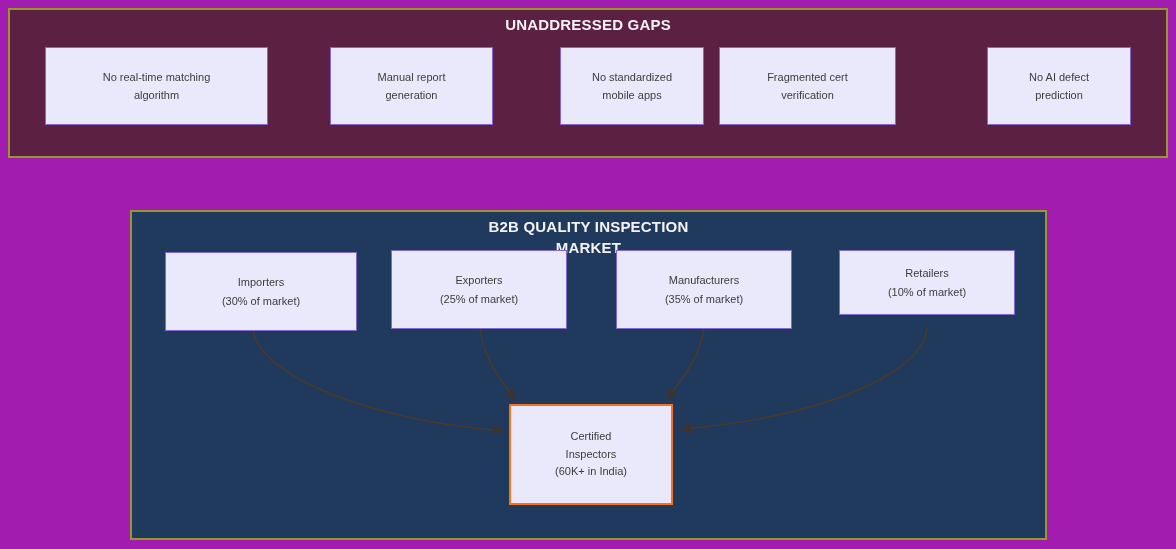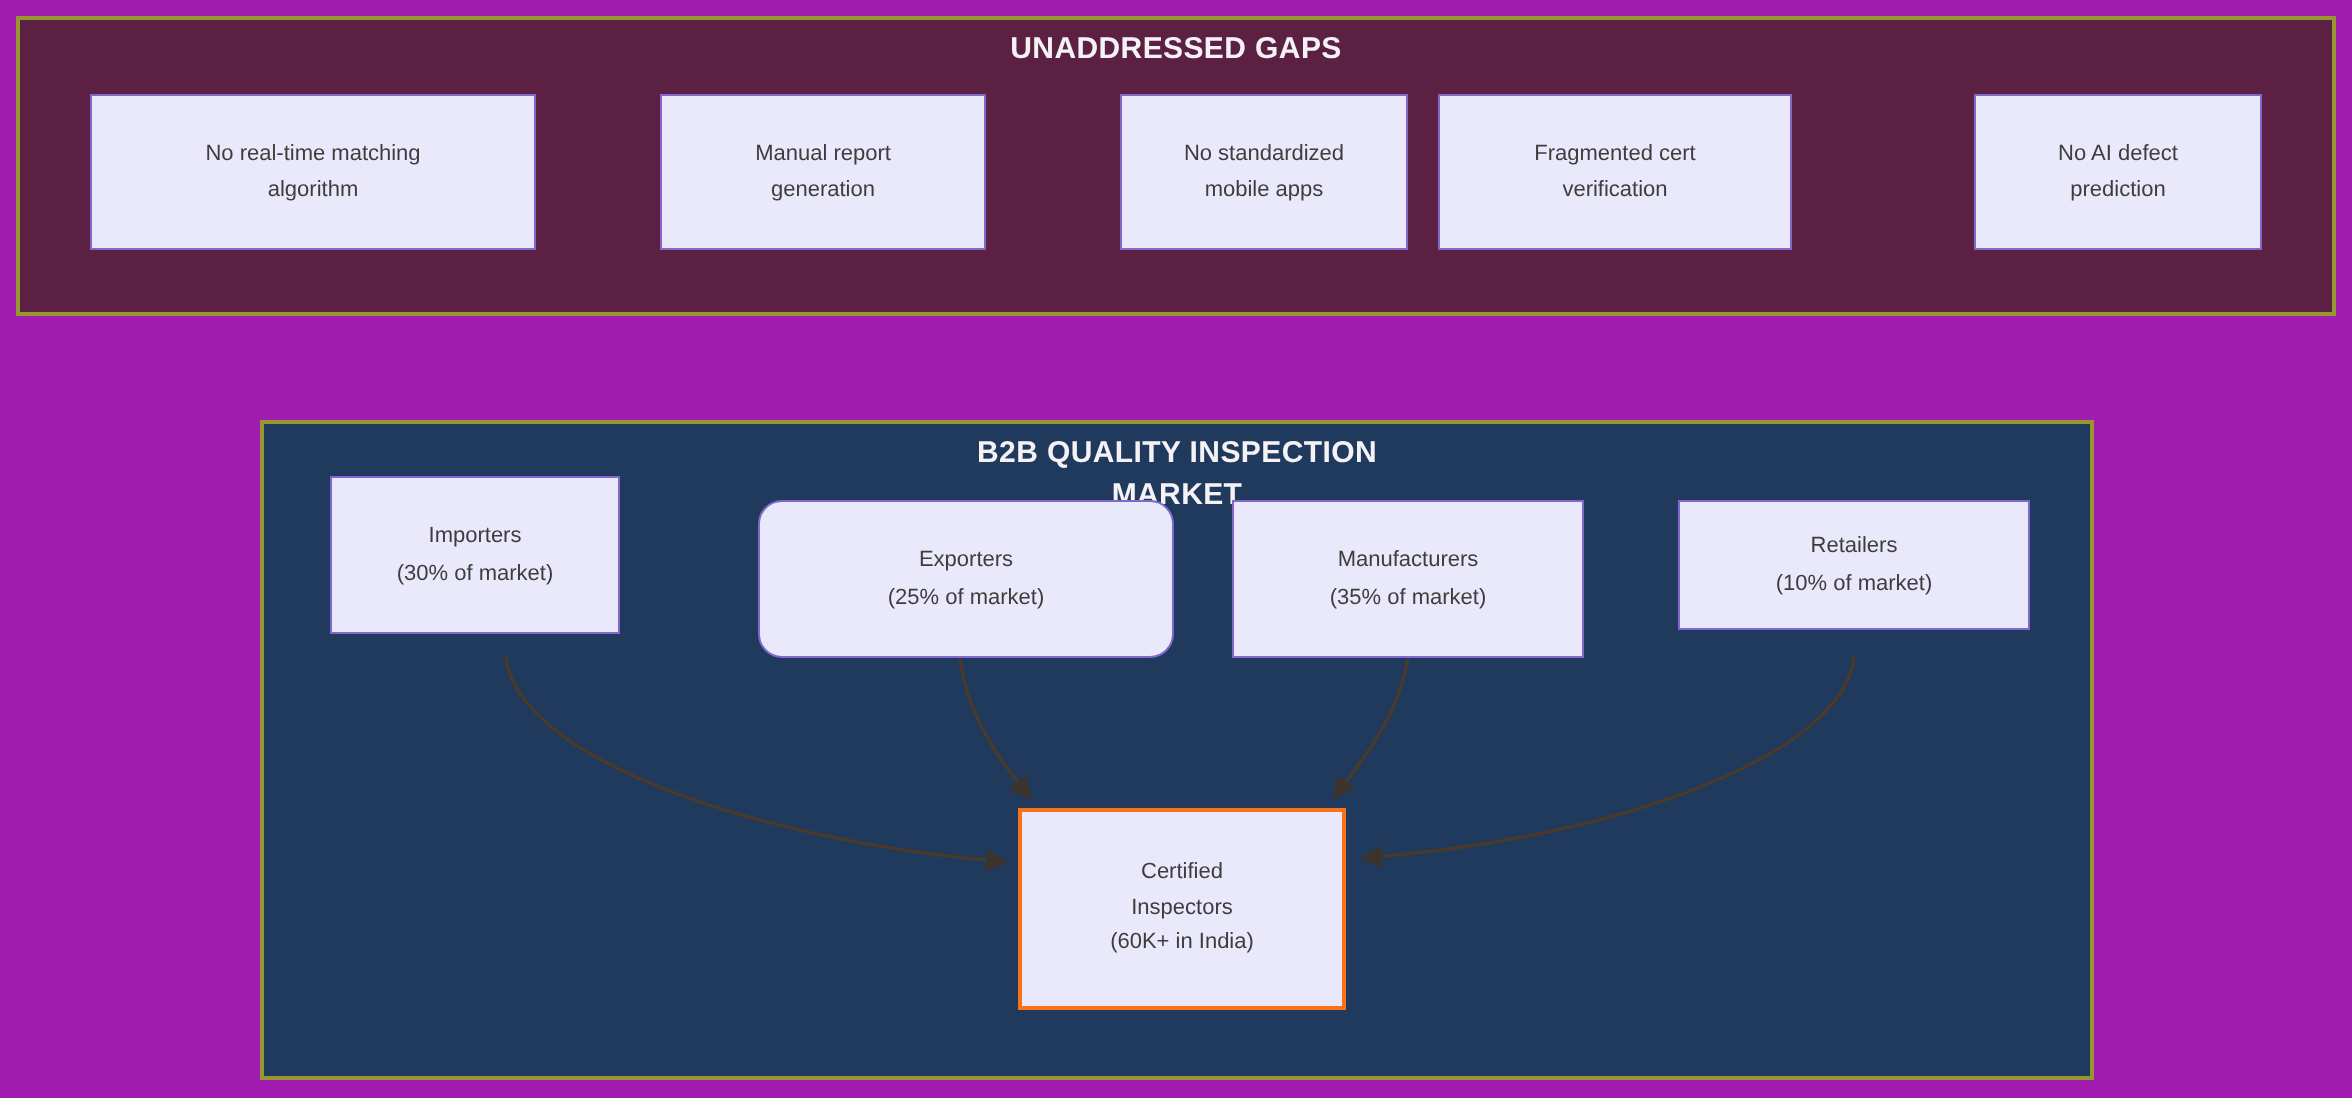--- a/index.html
+++ b/index.html
@@ -100,23 +100,23 @@
       </defs>
       <path class="edge" d="M121,116 C125,165 240,208 371,219" marker-end="url(#arrowhead)"></path>
       <path class="edge" d="M348,116 C351,145 367,167 383,187" marker-end="url(#arrowhead)"></path>
       <path class="edge" d="M572,116 C568,145 550,167 535,187" marker-end="url(#arrowhead)"></path>
       <path class="edge" d="M795,116 C791,165 676,208 549,217" marker-end="url(#arrowhead)"></path>
     </svg>
 
     <div class="panel-title">B2B QUALITY INSPECTION
 MARKET</div>
 
-    <div class="node" style="left:33px; top:26px; width:145px; height:79px;">Importers
+    <div class="node" style="left:33px; top:40px; width:192px; height:79px;">Importers
 (30% of market)</div>
-    <div class="node" style="left:247px; top:38px; width:208px; height:79px;border-radius:12px;">Exporters
+    <div class="node" style="left:259px; top:38px; width:176px; height:79px;">Exporters
 (25% of market)</div>
     <div class="node" style="left:484px; top:38px; width:176px; height:79px;">Manufacturers
 (35% of market)</div>
     <div class="node" style="left:707px; top:38px; width:176px; height:65px;">Retailers
 (10% of market)</div>
 
     <div class="node node-central" style="left:377px; top:192px; width:164px; height:101px; line-height:1.6;">Certified
 Inspectors
 (60K+ in India)</div>
   </section>

